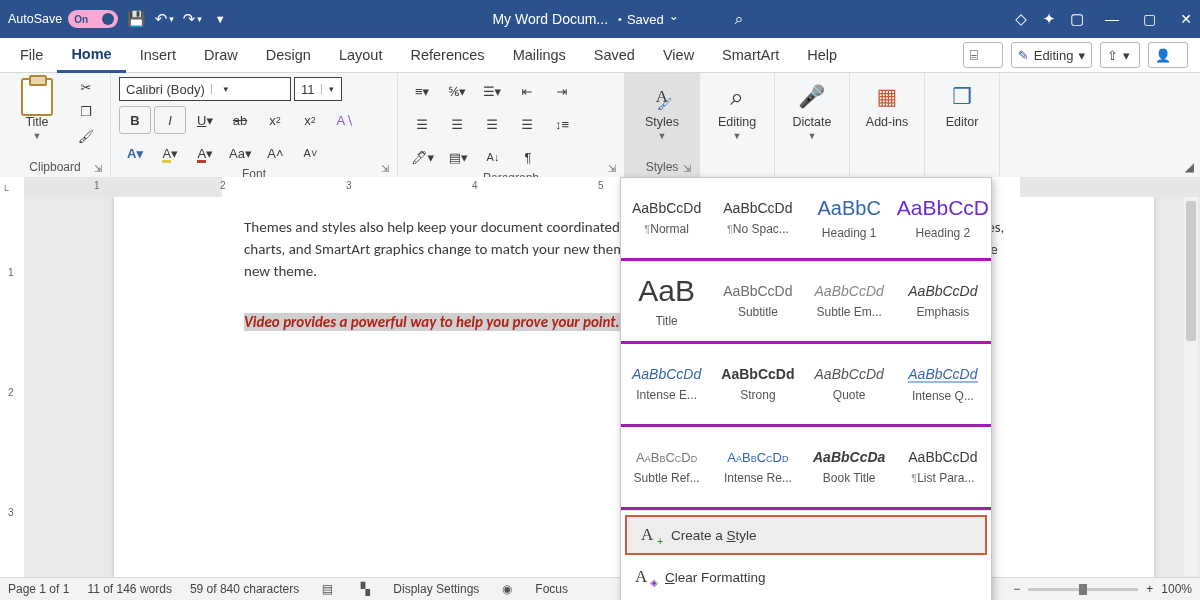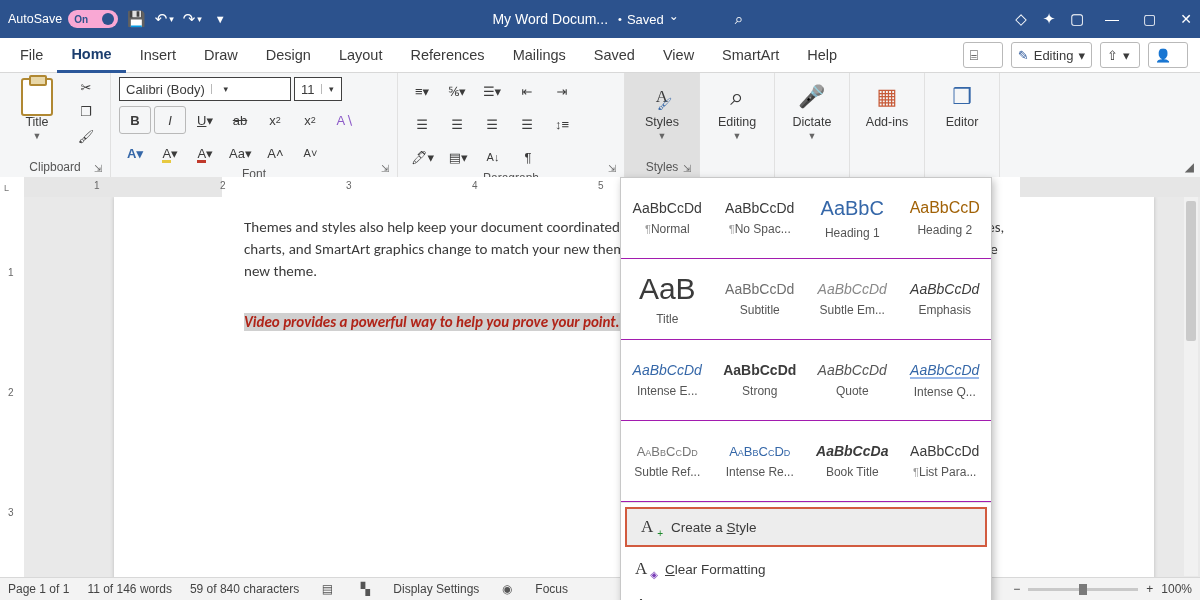--- a/index.html
+++ b/index.html
@@ -86,21 +86,21 @@
   .status{position:absolute;left:0;right:0;bottom:0;height:22px;background:#F3F3F3;border-top:1px solid #D8D8D8;display:flex;align-items:center;font-size:12px;color:#444;padding:0 8px;gap:18px;}
   .status .grow{flex:1;}
   .status .iconbtn{width:20px;text-align:center;color:#555;}
   .zoom{display:flex;align-items:center;gap:8px;}
   .zoom .track{width:110px;height:3px;background:#C9C9C9;position:relative;}
   .zoom .track::before{content:"";position:absolute;left:50%;top:-3px;width:1px;height:9px;background:#888;}
   .zoom .knob{position:absolute;left:50%;top:-4px;width:8px;height:11px;background:#7A7A7A;transform:translateX(-50%);}
   
   .popup{position:absolute;left:620px;top:177px;width:370px;background:#fff;border:1px solid var(--pop-border);box-shadow:2px 3px 8px rgba(0,0,0,.25);z-index:50;}
   .gallery{display:grid;grid-template-columns:repeat(4,1fr);}
-  .swatch{height:72px;border-bottom:1px solid #a21caf;display:flex;flex-direction:column;align-items:center;justify-content:center;gap:6px;padding:4px 2px;}
+  .swatch{height:72px;border-bottom:3px solid #a21caf;display:flex;flex-direction:column;align-items:center;justify-content:center;gap:6px;padding:4px 2px;}
   .swatch .samp{font-size:15px;}
   .swatch .nm{font-size:12px;color:#555;max-width:100%;white-space:nowrap;overflow:hidden;text-overflow:ellipsis;text-align:center;}
   .swatch .pm::before{content:"\00B6 ";color:var(--paragraph-mark);font-size:11px;}
   .menu{border-top:1px solid #E4E4E4;}
   .menuitem{display:flex;align-items:center;gap:12px;height:36px;padding:0 14px;font-size:13.5px;}
   .menuitem.hl{background:#EDEDED;border:2px solid var(--red-box);margin:4px;}
   .menuitem .ic{font-family:"Times New Roman",serif;font-size:17px;width:18px;position:relative;}
   .plus-sub{position:absolute;right:-4px;bottom:-2px;font-size:10px;color:#1E8A2D;font-family:Arial;}
   .diamond-sub{position:absolute;right:-5px;bottom:-1px;font-size:10px;color:#7A3FB8;}
   .ellip-sub{font-size:9px;position:relative;top:-6px;}
@@ -356,21 +356,21 @@
       </div>
       <div class="swatch">
         <div class="samp" style="font-size:14px">AaBbCcDd</div>
         <div class="nm pm">No Spac...</div>
       </div>
       <div class="swatch">
         <div class="samp" style="font-size:20px;color:#3567A8">AaBbC</div>
         <div class="nm">Heading 1</div>
       </div>
       <div class="swatch">
-        <div class="samp" style="font-size:16px;color:#a16207">AaBbCcD</div>
+        <div class="samp" style="font-size:21px;color:#6d28d9">AaBbCcD</div>
         <div class="nm">Heading 2</div>
       </div>
       <div class="swatch">
         <div class="samp" style="font-size:30px;font-weight:300">AaB</div>
         <div class="nm">Title</div>
       </div>
       <div class="swatch">
         <div class="samp" style="font-size:14px;color:#6E6E6E">AaBbCcDd</div>
         <div class="nm">Subtitle</div>
       </div>

